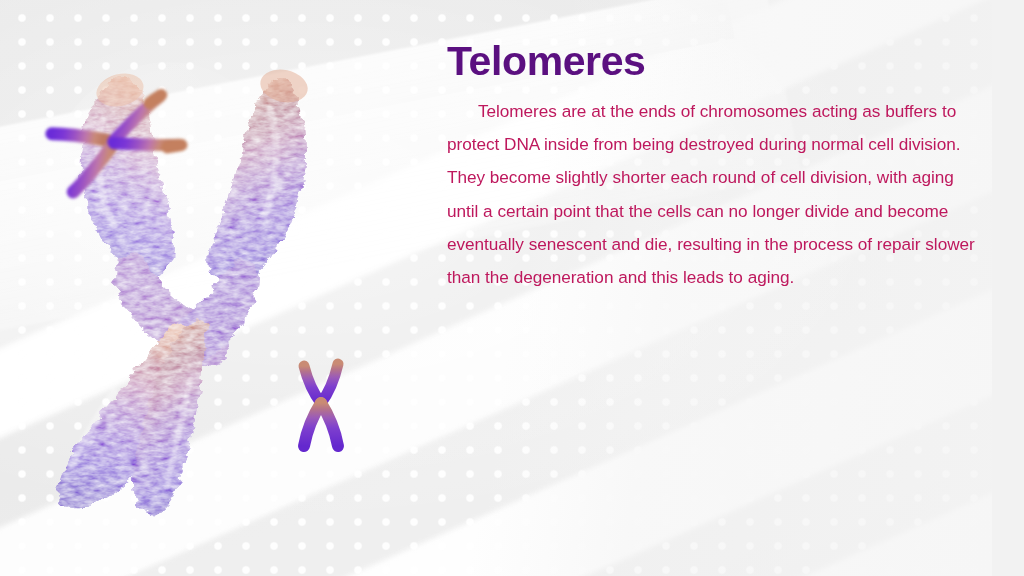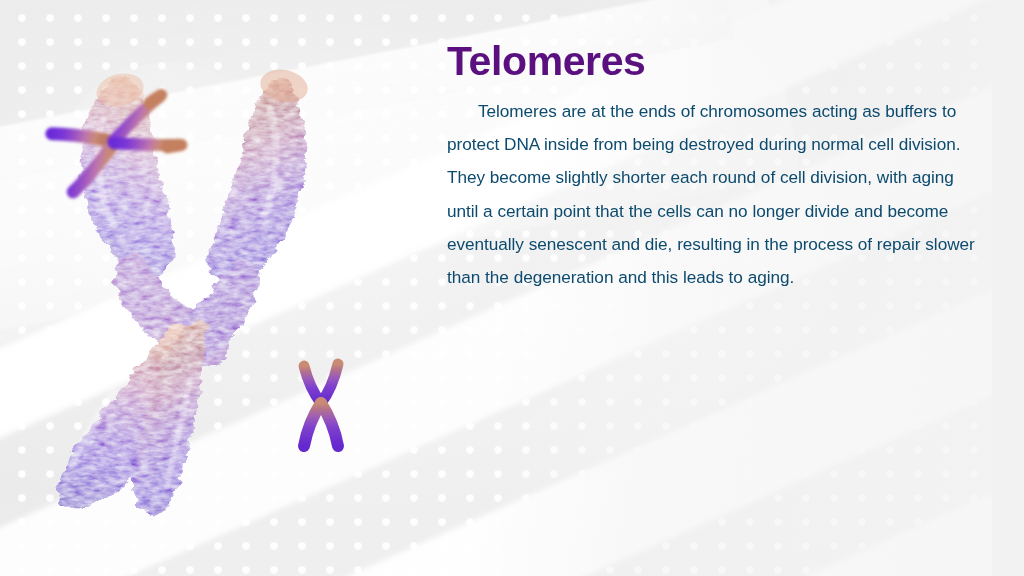--- a/index.html
+++ b/index.html
@@ -139,21 +139,21 @@
     letter-spacing: -0.4px;
     color: #5b1080;
     line-height: 50px;
   }
 
   #body-paragraph {
     margin: 9px 0 0 0;
     font-family: "Liberation Sans", sans-serif;
     font-size: 17.2px;
     line-height: 33.2px;
-    color: #0c4a6e;
+    color: #be185d;
     text-indent: 31px;
     text-align: left;
     letter-spacing: -0.05px;
     word-spacing: 0.1px;
   }
 </style>
 </head>
 <body>
 
 <div id="slide">

